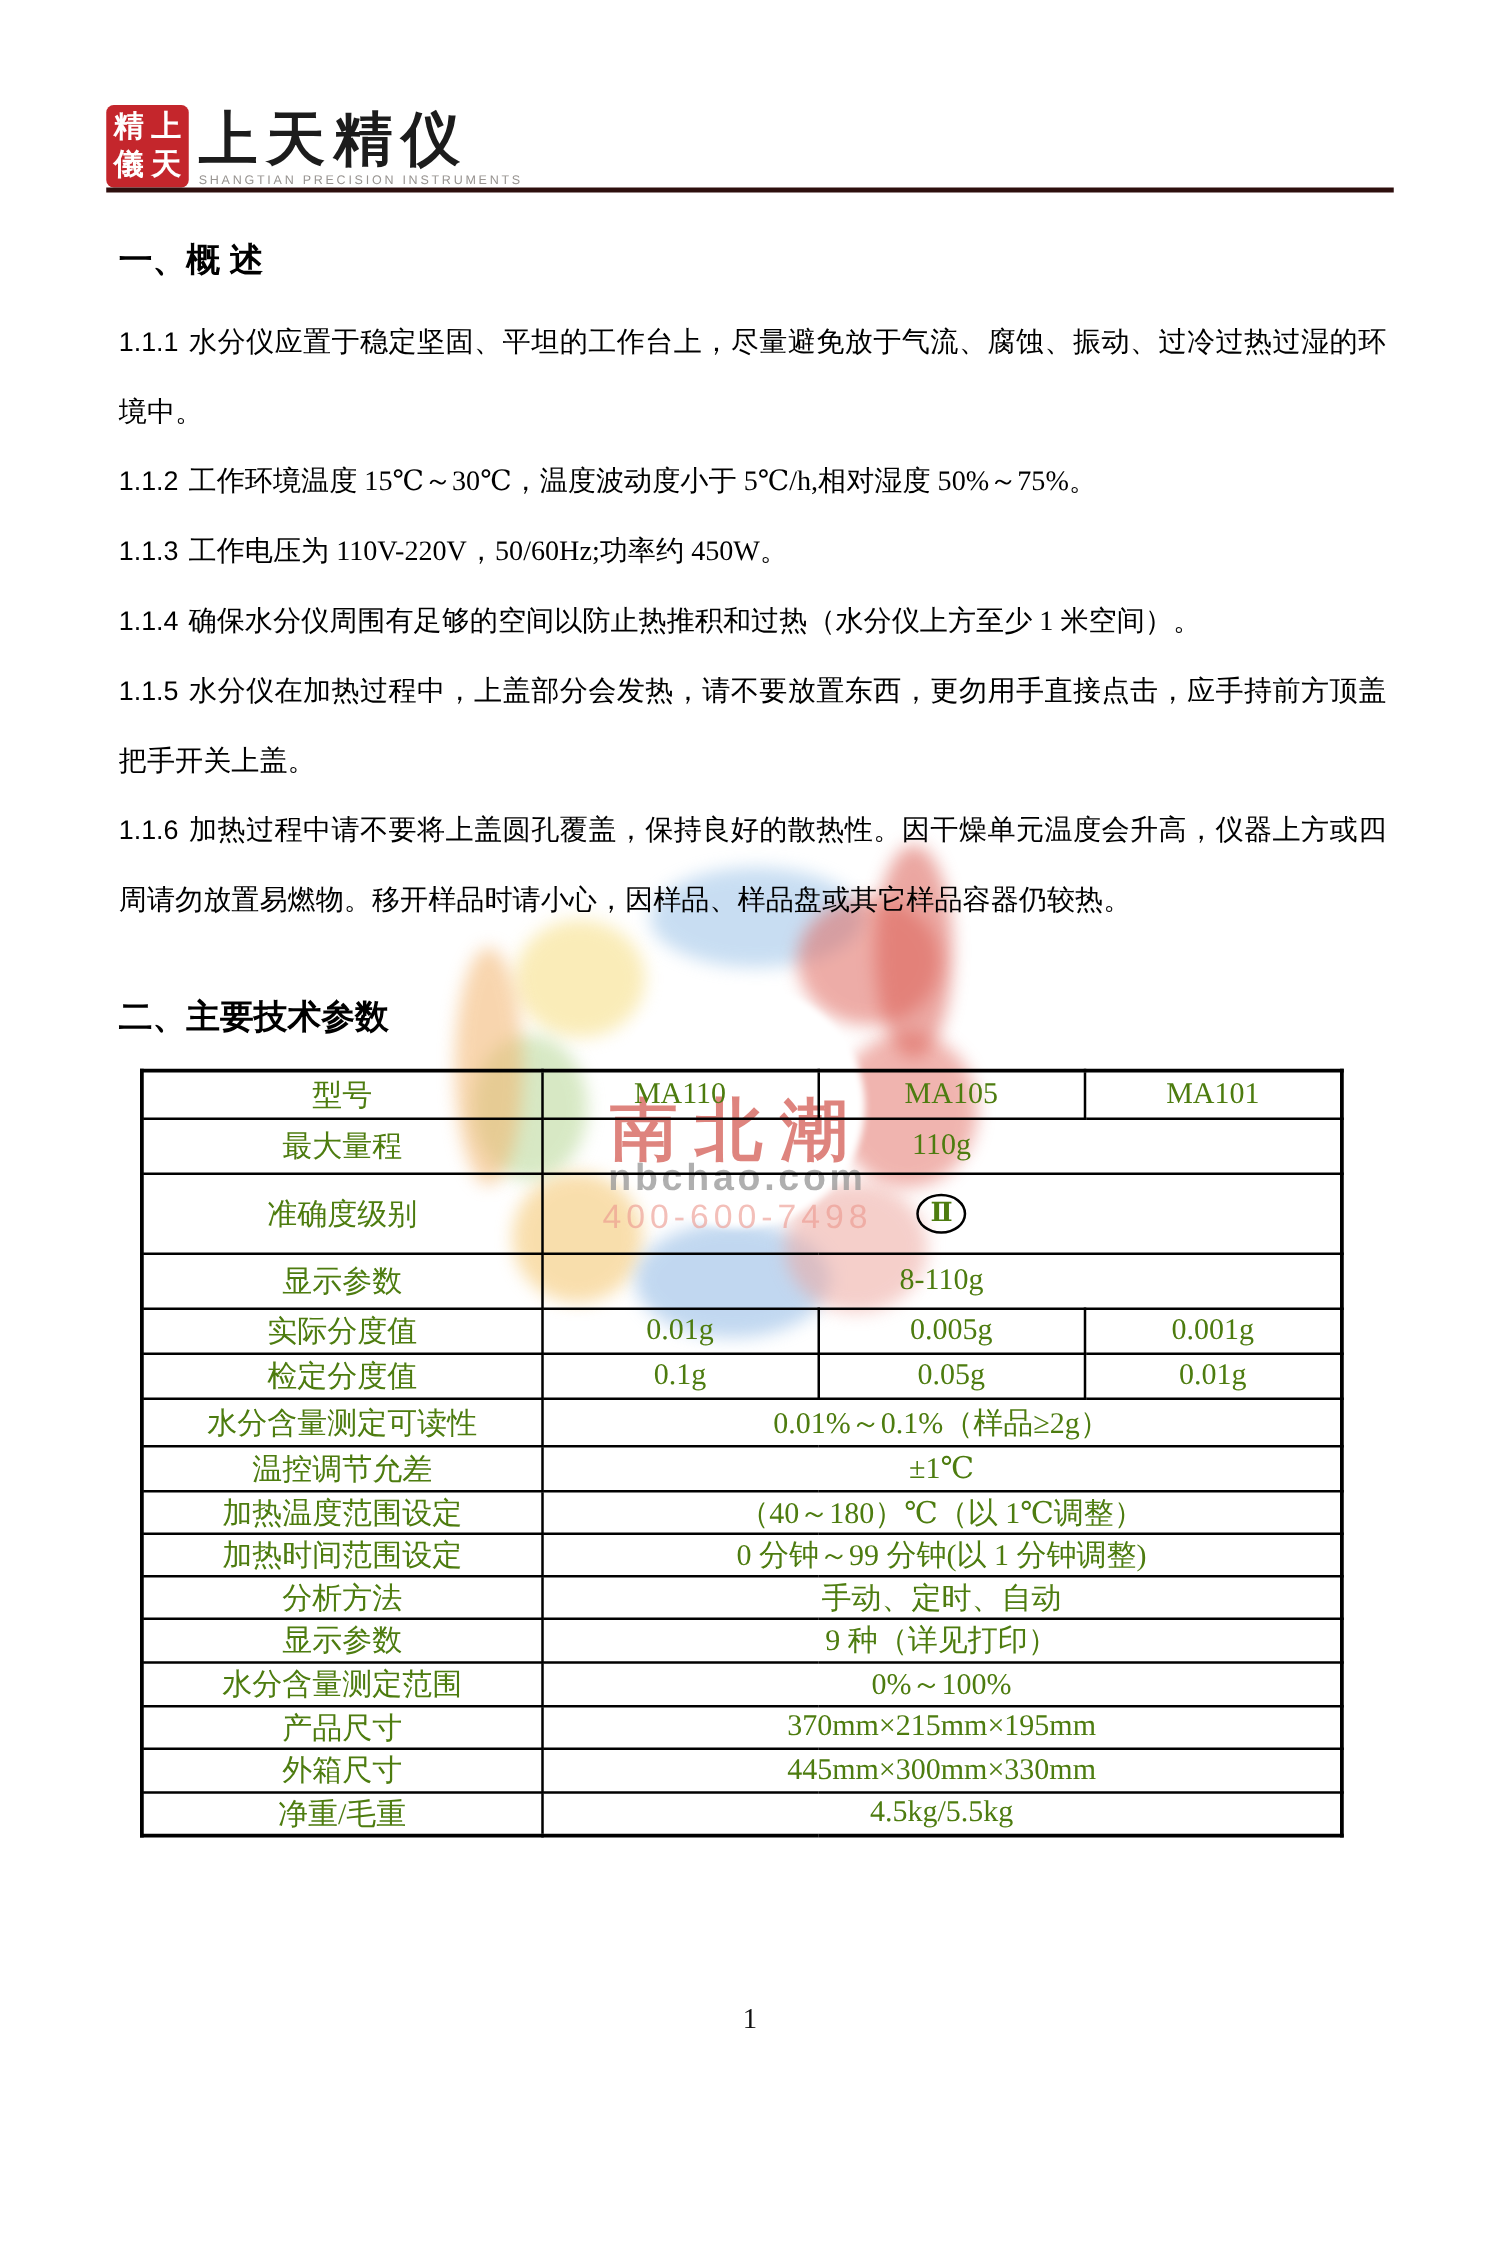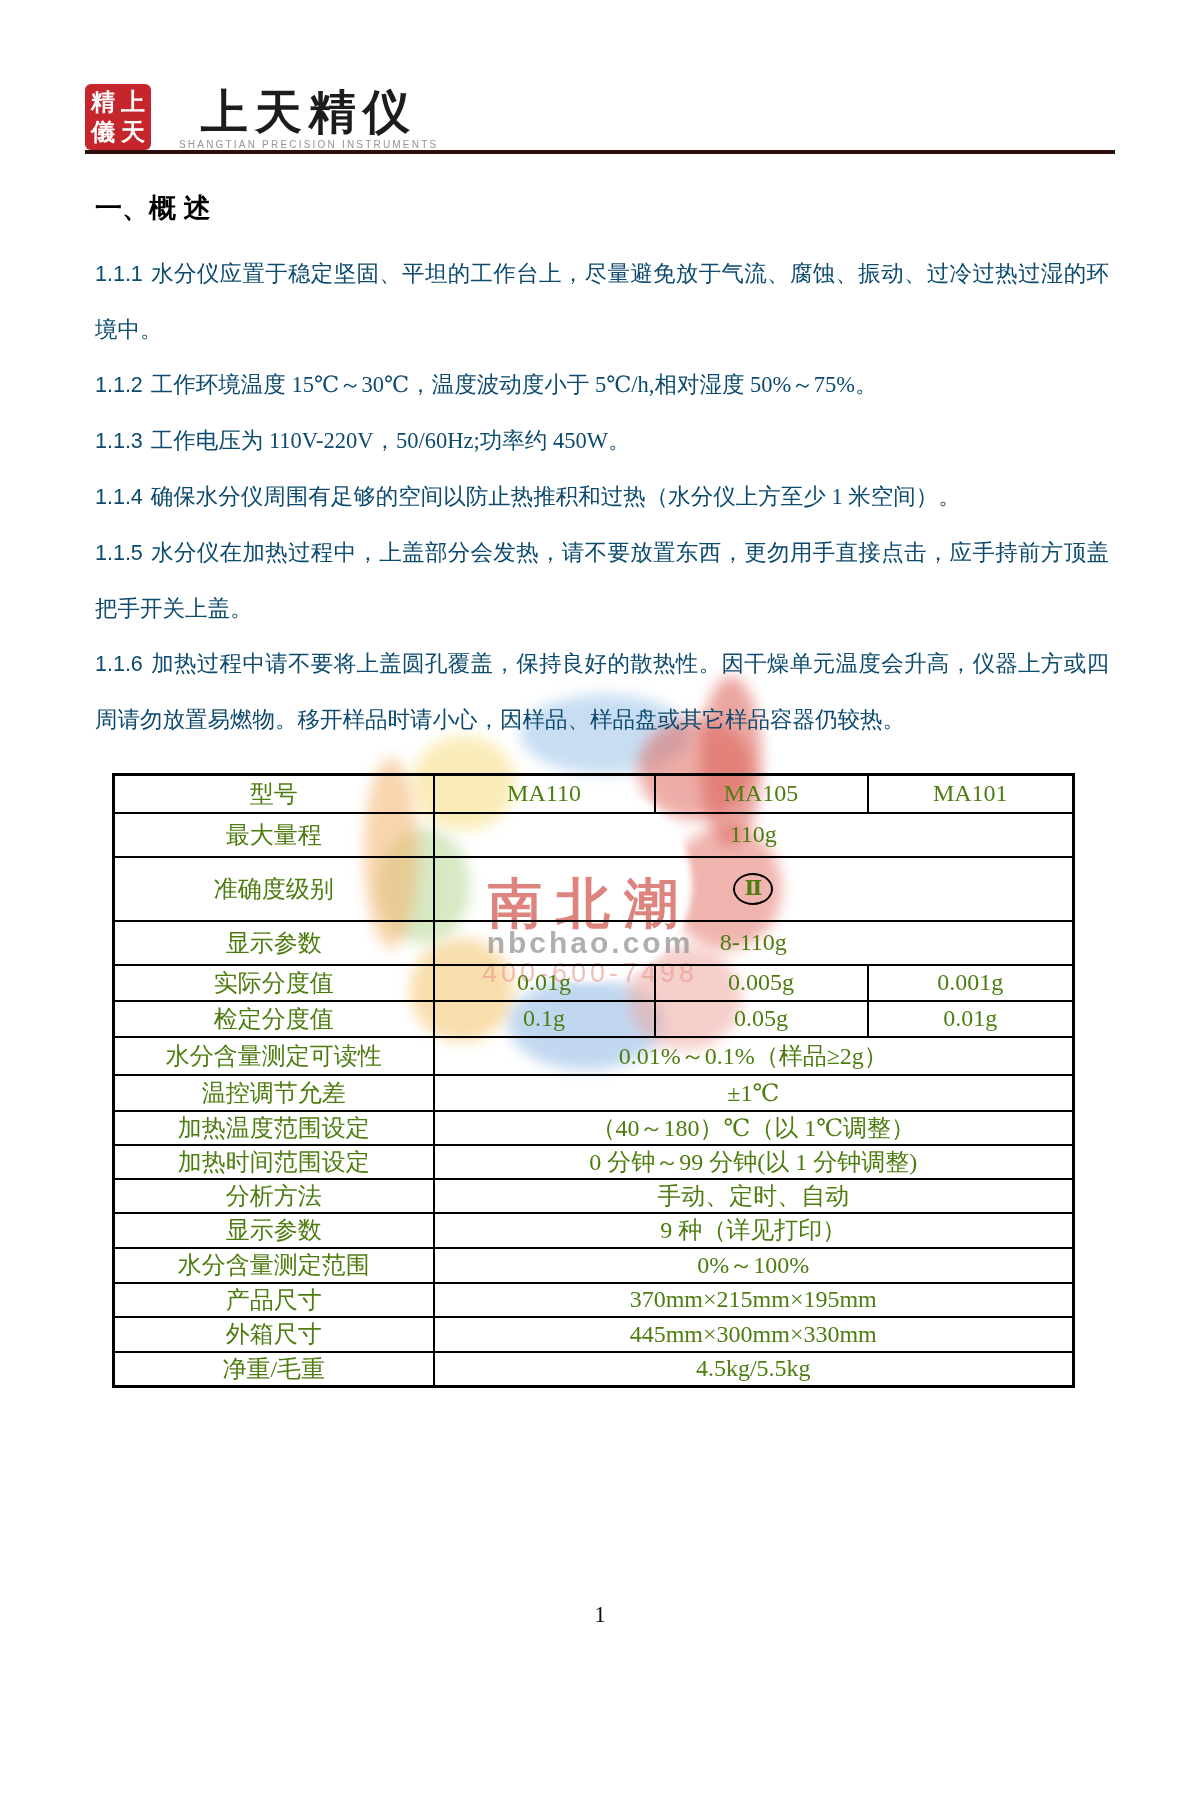--- a/index.html
+++ b/index.html
@@ -17,21 +17,21 @@
   .header{position:absolute;top:84px;left:85px;display:flex;align-items:flex-start;z-index:2;}
   .seal{
     width:66px;height:66px;background:#c4262c;border-radius:6px;
     display:grid;grid-template-columns:1fr 1fr;grid-template-rows:1fr 1fr;
     box-sizing:border-box;padding:3px;
   }
   .seal span{
     color:#ffffff;font-size:24px;line-height:30px;text-align:center;
     font-family:"Liberation Serif",serif;font-weight:bold;overflow:hidden;
   }
-  .brand-block{margin-left:28px;padding-top:2px;text-align:center;}
+  .brand-block{margin-left:8px;padding-top:2px;}
   .brand-cn{
     font-size:47px;line-height:52px;font-weight:bold;color:#1c1c1c;
     letter-spacing:7px;font-family:"Liberation Serif","DejaVu Serif",serif;
   }
   .brand-en{
     font-size:10px;letter-spacing:2.2px;color:#979390;
     font-family:"Liberation Sans","DejaVu Sans",sans-serif;margin-top:1px;
   }
   .header-rule{
     position:absolute;top:150px;left:85px;width:1030px;height:4px;
@@ -40,21 +40,21 @@
 
   
   .main{position:absolute;top:192px;left:95px;width:1014px;z-index:2;}
   .sec-title{
     font-family:"Liberation Sans","DejaVu Sans",sans-serif;
     font-size:27px;font-weight:bold;color:#000;line-height:32px;margin:0;
   }
   .paragraphs{margin-top:22px;}
   .para{
     font-size:22.5px;line-height:55px;text-align:justify;margin:0;
-    color:#0c4a6e;
+    color:#000000;
   }
   .para .num{
     font-family:"Liberation Sans","DejaVu Sans",sans-serif;
     font-size:21.5px;margin-right:8px;
   }
   .sec2-title{margin-top:50px;}
 
   
   table.spec{
     border-collapse:collapse;table-layout:fixed;
@@ -162,20 +162,21 @@
   <div class="main">
     <h2 class="sec-title">一、概 述</h2>
     <div class="paragraphs" id="paragraphs">
         <p class="para"><span class="num">1.1.1</span><span>水分仪应置于稳定坚固、平坦的工作台上，尽量避免放于气流、腐蚀、振动、过冷过热过湿的环境中。</span></p>
         <p class="para"><span class="num">1.1.2</span><span>工作环境温度 15℃～30℃，温度波动度小于 5℃/h,相对湿度 50%～75%。</span></p>
         <p class="para"><span class="num">1.1.3</span><span>工作电压为 110V-220V，50/60Hz;功率约 450W。</span></p>
         <p class="para"><span class="num">1.1.4</span><span>确保水分仪周围有足够的空间以防止热推积和过热（水分仪上方至少 1 米空间）。</span></p>
         <p class="para"><span class="num">1.1.5</span><span>水分仪在加热过程中，上盖部分会发热，请不要放置东西，更勿用手直接点击，应手持前方顶盖把手开关上盖。</span></p>
         <p class="para"><span class="num">1.1.6</span><span>加热过程中请不要将上盖圆孔覆盖，保持良好的散热性。因干燥单元温度会升高，仪器上方或四周请勿放置易燃物。移开样品时请小心，因样品、样品盘或其它样品容器仍较热。</span></p>
       </div>
+    <h2 class="sec-title sec2-title">二、主要技术参数</h2>
 
     <table class="spec">
       <colgroup>
           <col class="c0">
           <col class="c1">
           <col class="c2">
           <col class="c3">
         </colgroup>
       <thead>
         <tr class="h-hdr">

